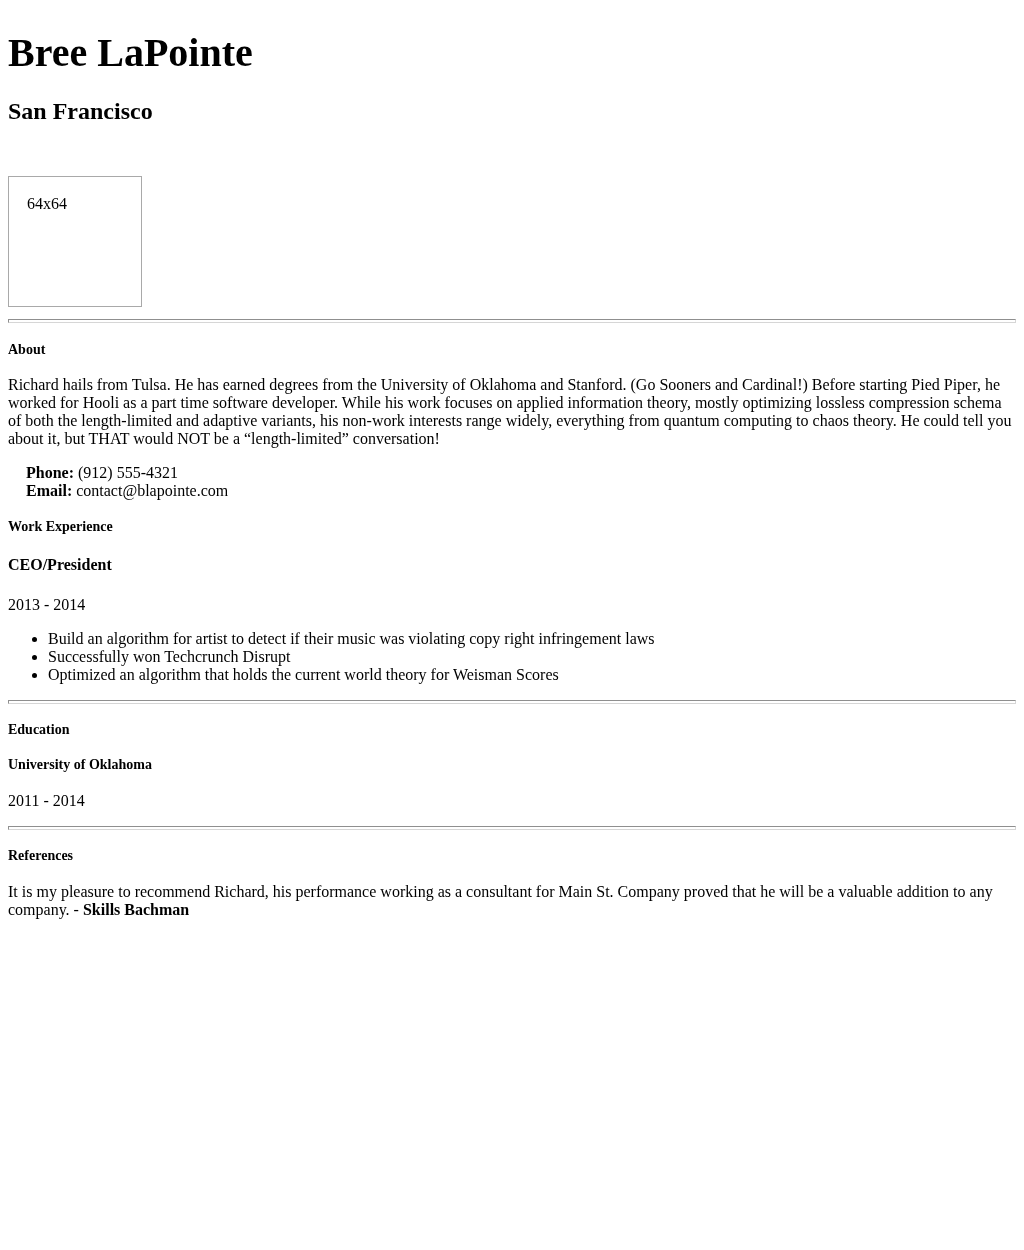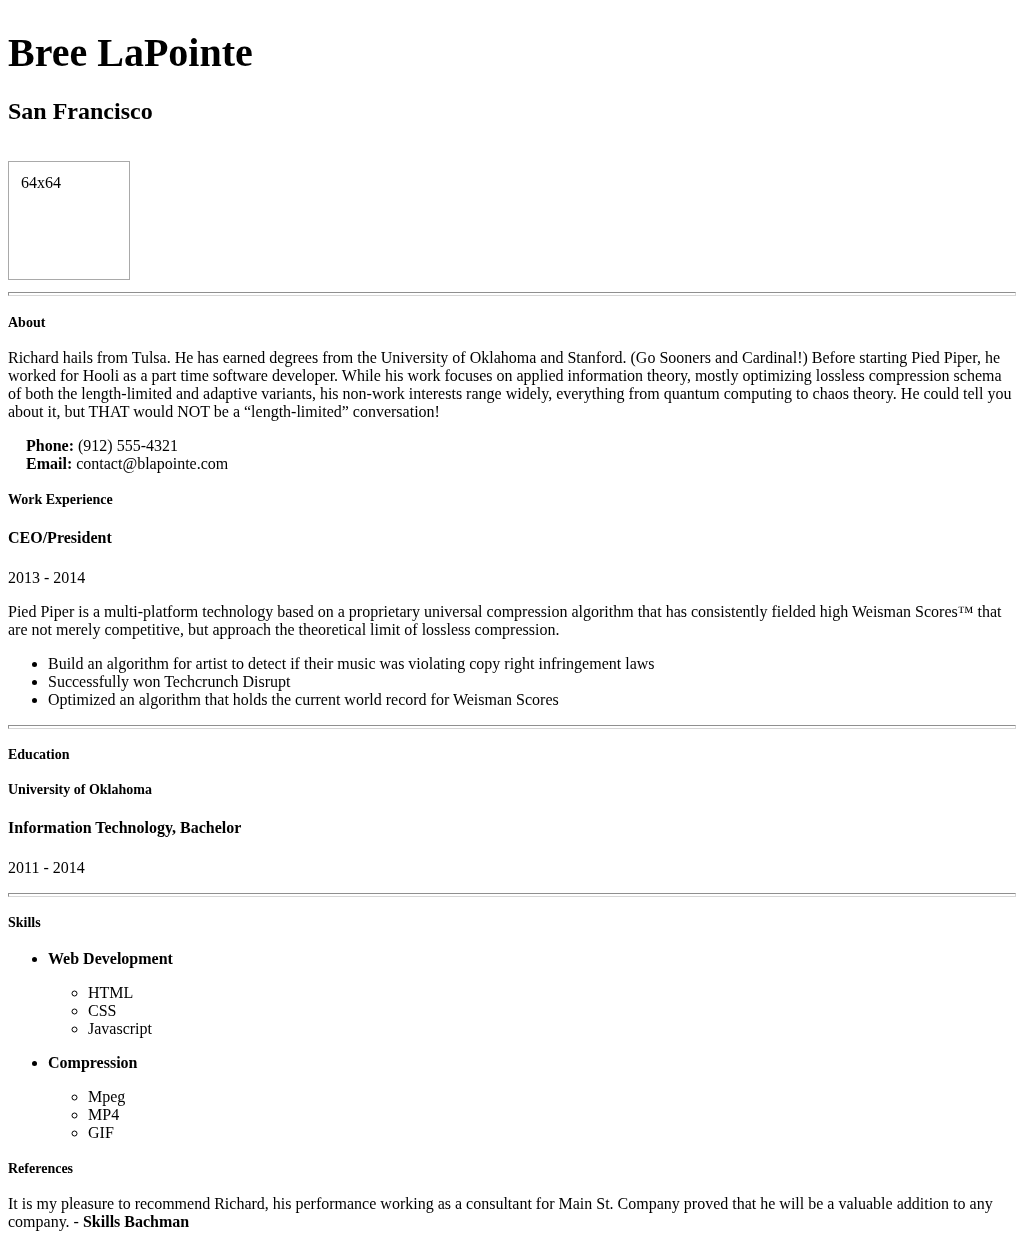--- a/index.html
+++ b/index.html
@@ -21,25 +21,25 @@
   ul ul { list-style-type: circle; margin: 16px 0; }
   li { margin: 0; }
   hr {
     margin: 8px 0;
     height: 2px;
     background: #ffffff;
     border: 1px solid;
     border-color: #8f8f8f #d6d6d6 #d6d6d6 #8f8f8f;
   }
   .avatar-wrap {
-    margin: 36px 0 12px 0;
+    margin: 51px 0 12px 0;
     width: 96px;
     height: 93px;
     border: 1px solid #a9a9a9;
-    padding: 12px;
+    padding: 18px;
     overflow: hidden;
   }
   .avatar-alt {
     display: block;
     font-size: 16px;
     line-height: 18px;
   }
   .contact-line strong { font-weight: bold; margin-left: 18px; }
 </style>
 </head>
@@ -65,59 +65,36 @@
       <span>(912) 555-4321</span><br>
       <strong>Email:</strong>
       <span>contact@blapointe.com</span>
     </p>
   </section>
 
   <section>
     <h3>Work Experience</h3>
     <h4>CEO/President</h4>
     <p>2013 - 2014</p>
-    <p>Pied Piper is a multi-platform technology based on a proprietary universal compression algorithm that has consistently fielded high Weisman Scores™ that are not merely competitive, but approach the theoretical limit of lossless compression.</p>
     <ul>
         <li>Build an algorithm for artist to detect if their music was violating copy right infringement laws</li>
         <li>Successfully won Techcrunch Disrupt</li>
-        <li>Optimized an algorithm that holds the current world record for Weisman Scores</li>
+        <li>Optimized an algorithm that holds the current world theory for Weisman Scores</li>
       </ul>
   </section>
 
   <hr>
 
   <section>
     <h3>Education</h3>
     <h3>University of Oklahoma</h3>
-    <h4>Information Technology, Bachelor</h4>
     <p>2011 - 2014</p>
   </section>
 
   <hr>
 
-  <section>
-    <h3>Skills</h3>
-    <ul>
-      <li>
-        <p><strong>Web Development</strong></p>
-        <ul>
-            <li>HTML</li>
-            <li>CSS</li>
-            <li>Javascript</li>
-          </ul>
-      </li>
-      <li>
-        <p><strong>Compression</strong></p>
-        <ul>
-            <li>Mpeg</li>
-            <li>MP4</li>
-            <li>GIF</li>
-          </ul>
-      </li>
-    </ul>
-  </section>
 
   <section>
     <h3>References</h3>
     <p><span>It is my pleasure to recommend Richard, his performance working as a consultant for Main St. Company proved that he will be a valuable addition to any company. - </span><strong>Skills Bachman</strong></p>
   </section>
 
 </main>
 
 </body></html>

